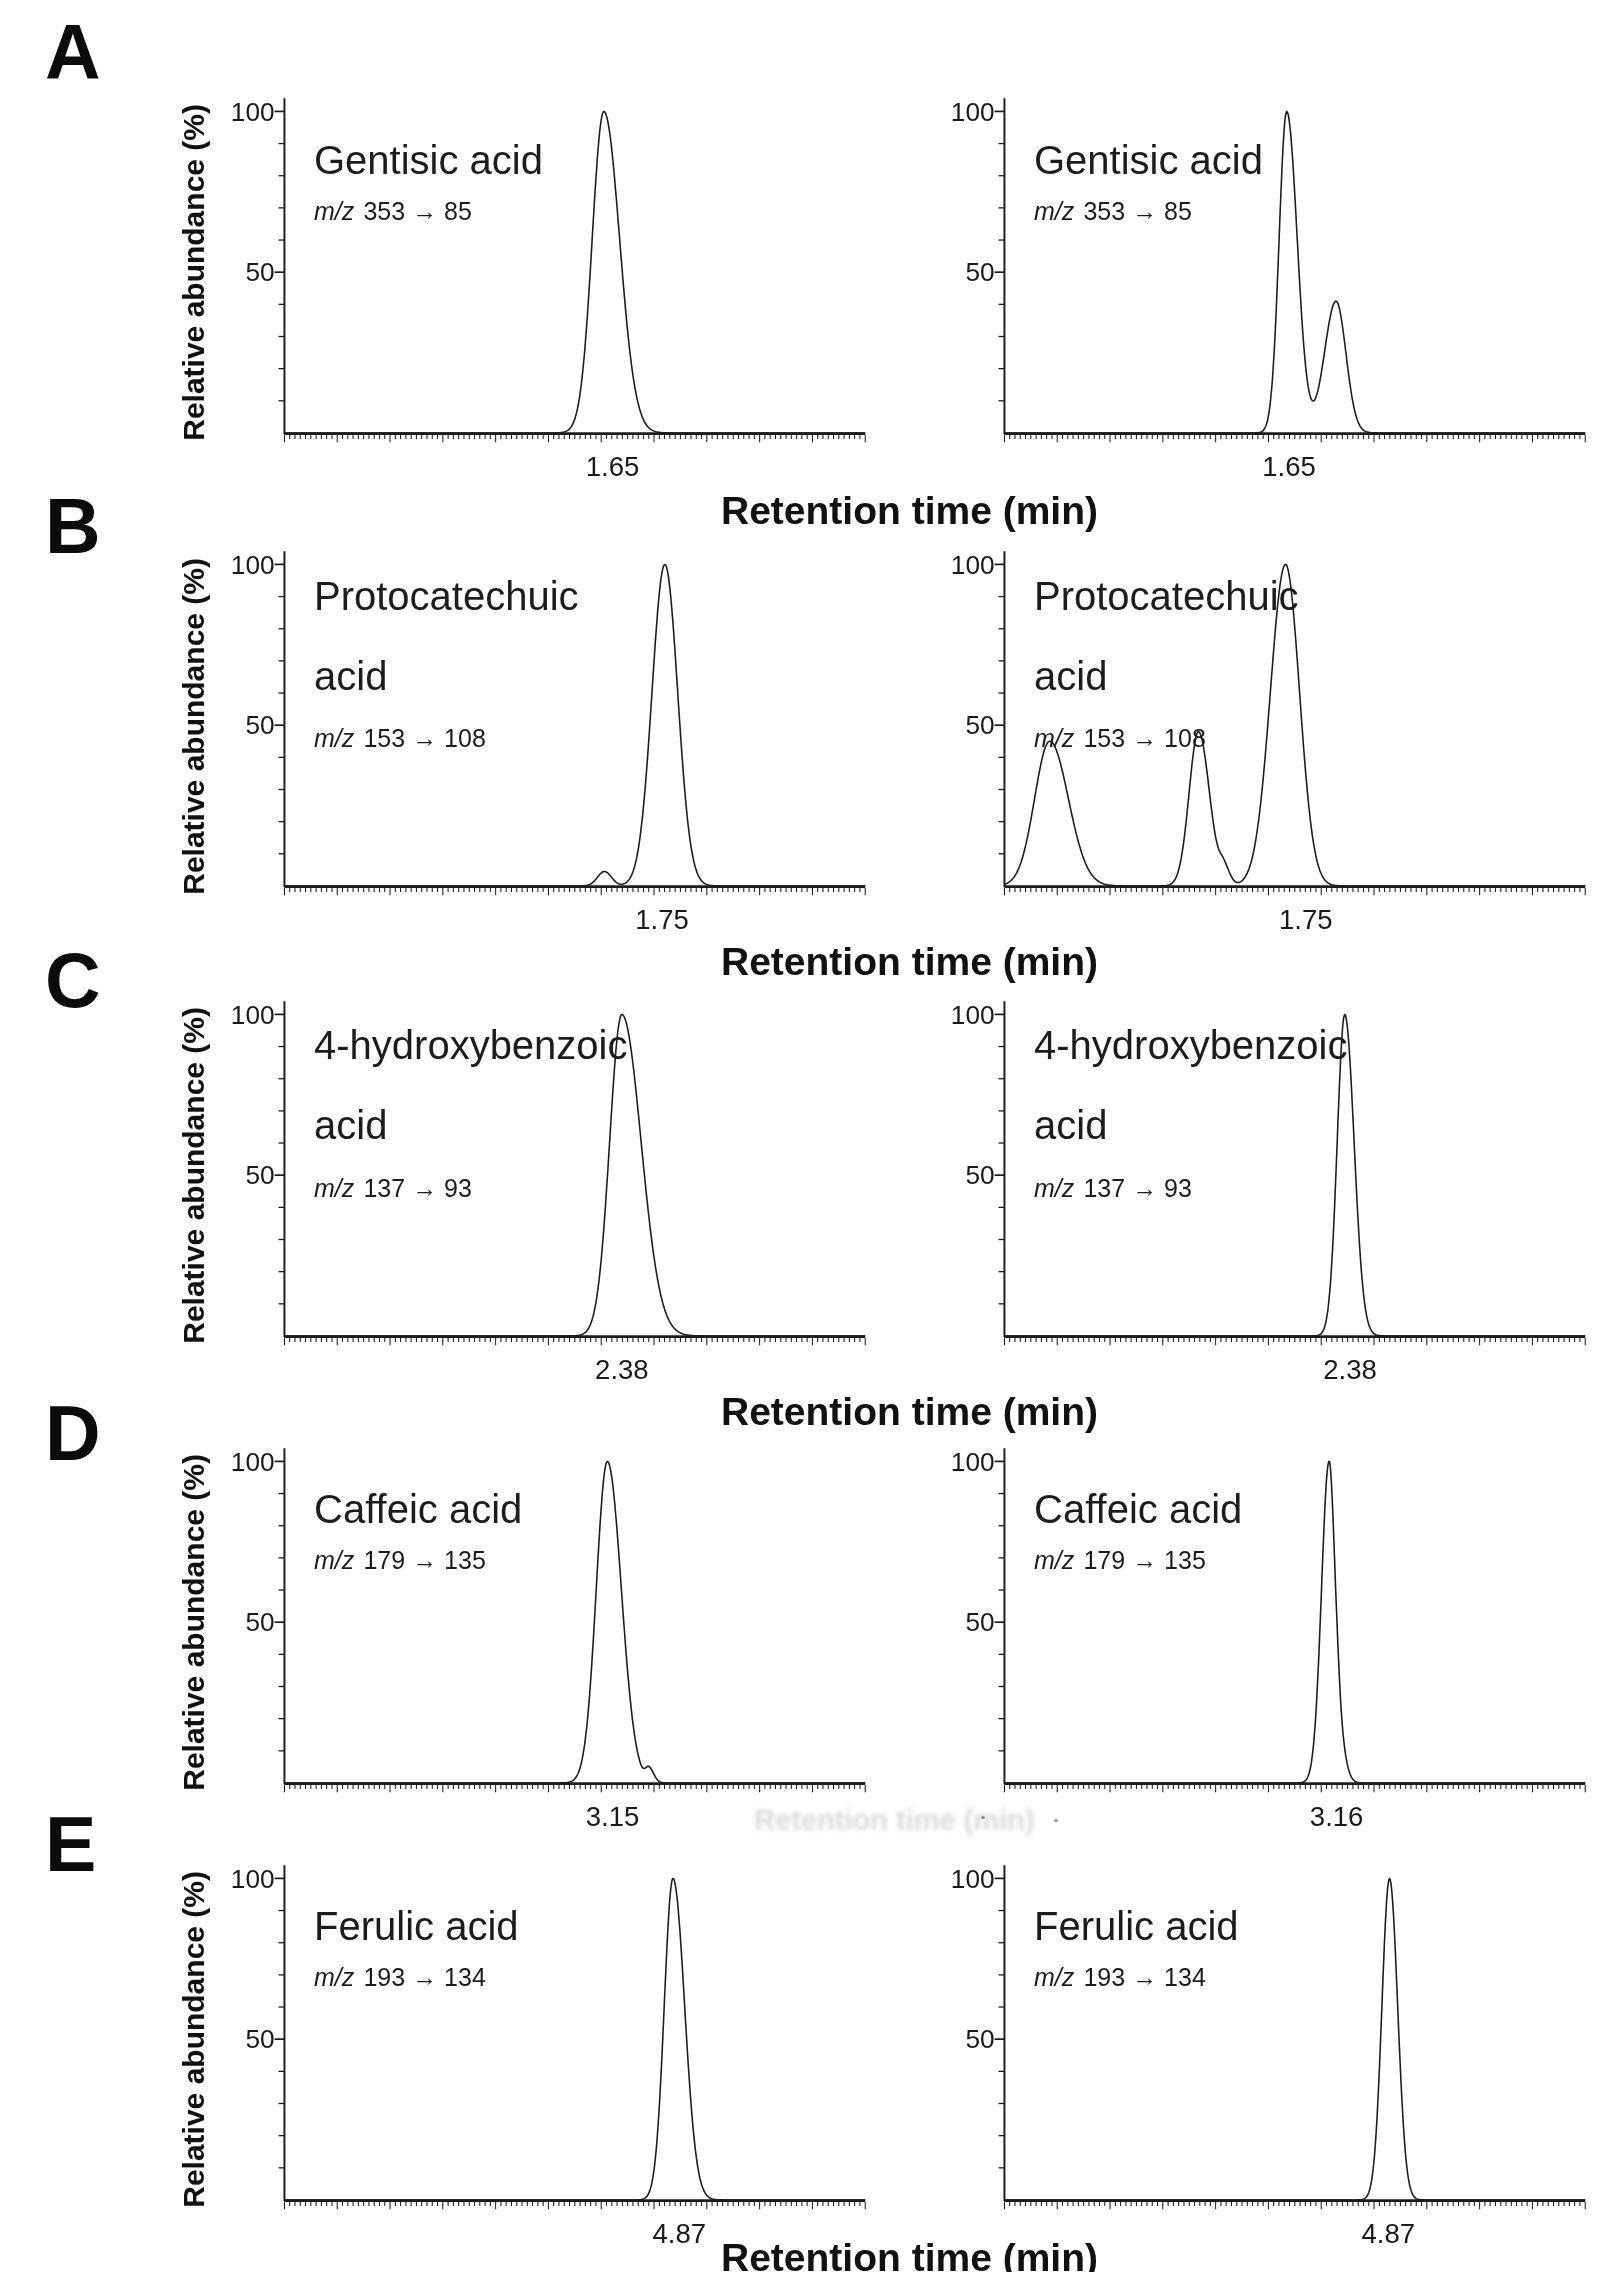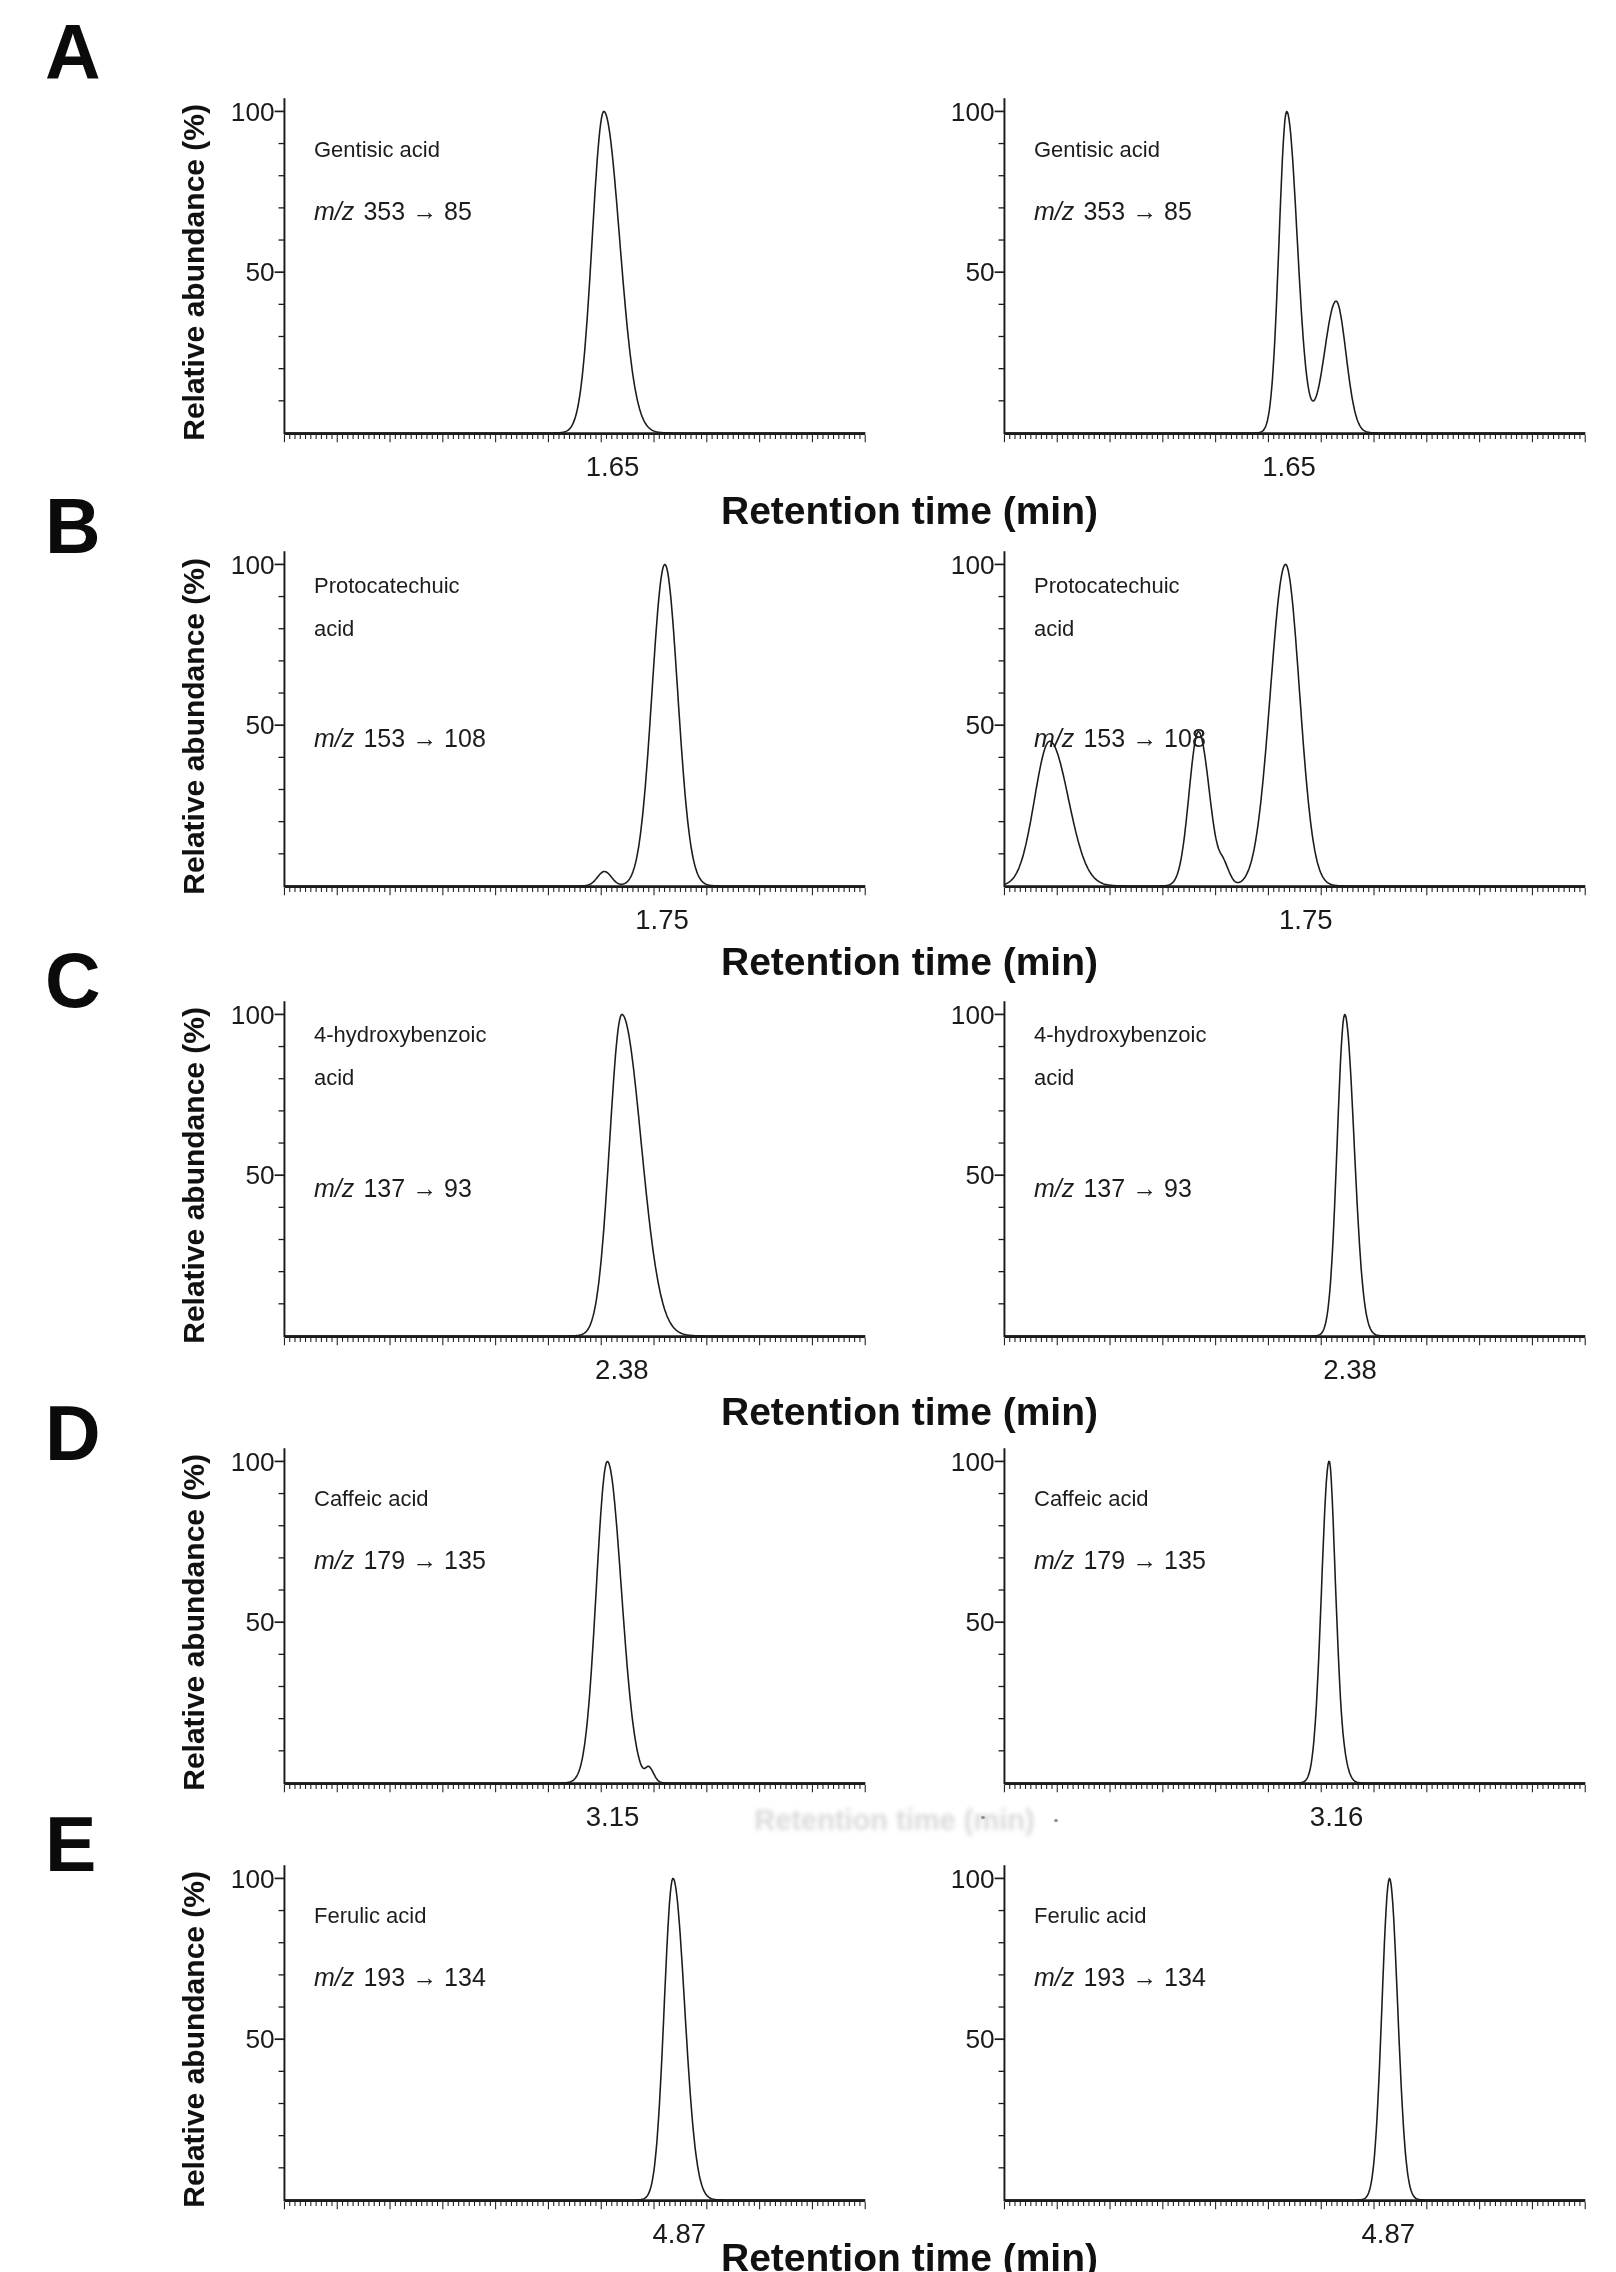--- a/index.html
+++ b/index.html
@@ -5,23 +5,23 @@
   html,body{margin:0;padding:0;background:#ffffff;}
   #page{position:relative;width:1617px;height:2273px;background:#ffffff;overflow:hidden;
         font-family:"Liberation Sans","DejaVu Sans",sans-serif;color:#1a1a1a;}
   .letter{position:absolute;left:45px;font-size:77px;font-weight:bold;line-height:1;color:#0b0b0b;letter-spacing:1.3px;}
   .ytitle{position:absolute;left:169px;width:49px;height:348px;display:flex;align-items:center;justify-content:center;}
   .ytitle span{writing-mode:vertical-rl;transform:rotate(180deg);font-weight:bold;font-size:30px;white-space:nowrap;color:#111;}
   svg.plot{position:absolute;overflow:visible;}
   svg text{font-family:"Liberation Sans","DejaVu Sans",sans-serif;}
   .ytick{font-size:40px;fill:#1a1a1a;text-anchor:end;}
   .rt{font-size:42px;fill:#1a1a1a;text-anchor:middle;}
-  .cname{position:absolute;font-size:22px;line-height:1.16;white-space:nowrap;color:#1c1c1c;}
+  .cname{position:absolute;font-size:40px;line-height:1.16;white-space:nowrap;color:#1c1c1c;}
   .cname span{display:block;}
-  .cname .l2{margin-top:17px;}
+  .cname .l2{margin-top:34px;}
   .mz{position:absolute;font-size:25px;white-space:nowrap;color:#1c1c1c;}
   .mz .it{font-style:italic;}
   .mz .val{margin-left:9.2px;}
   .xlabel{position:absolute;left:578px;width:663px;text-align:center;font-weight:bold;font-size:39px;color:#111;}
   .artifact{position:absolute;left:704px;top:1804px;width:381px;text-align:center;
             font-weight:bold;font-size:29px;color:#d9d9d9;filter:blur(2px);}
   .adot{position:absolute;width:3.9px;height:3.3px;background:#8f8f8f;border-radius:50%;}
 </style>
 </head>
 <body>

